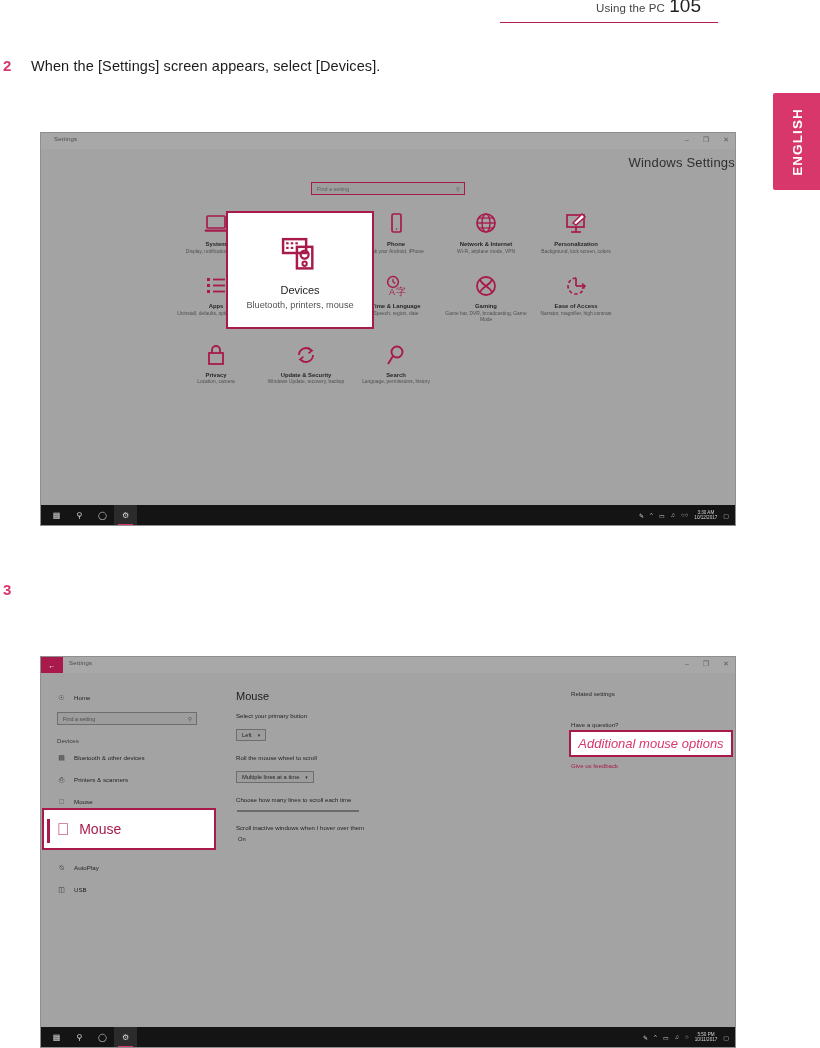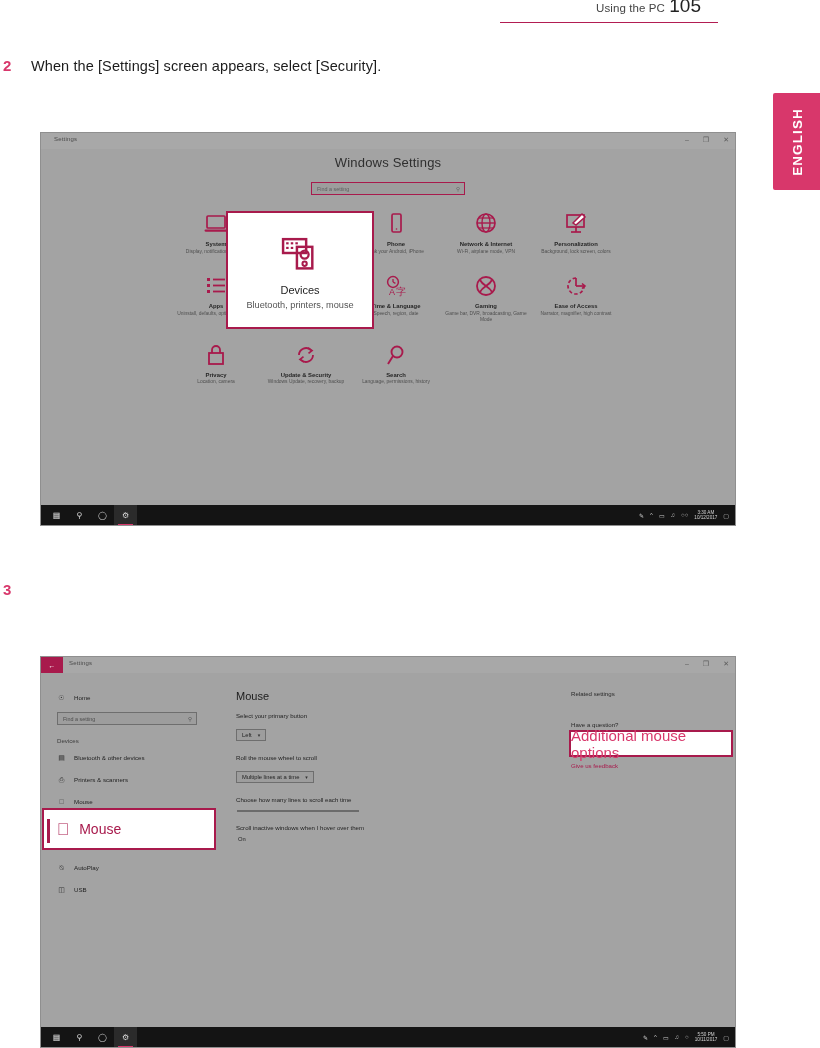--- a/index.html
+++ b/index.html
@@ -91,21 +91,21 @@
   }
   .tb-right {
     margin-left: auto; display: flex; align-items: center; gap: 6px;
     padding-right: 6px; color: #c9c9c9; font-size: 6px;
   }
   .tb-clock { text-align: center; line-height: 1.15; font-size: 4.6px; color: #d5d5d5; }
 
   
   #shot1 { left: 40px; top: 132px; width: 696px; height: 394px; }
   .ws-title {
-    position: absolute; top: 22px; left: 0; right: 0; text-align: center;
+    position: absolute; top: 22px; left: 0; right: 0; text-align: right;
     font-size: 13px; color: #2f2f2f; letter-spacing: .2px;
   }
   .ws-search {
     position: absolute; top: 49px; left: 50%; transform: translateX(-50%);
     width: 154px; height: 13px;
     background: #9d9d9d; border: 1.6px solid #a81a4c;
     display: flex; align-items: center;
   }
   .ws-search .ph {
     font-size: 5.4px; color: #5e5e5e; padding-left: 5px;
@@ -197,40 +197,40 @@
     background: #a81a4c;
   }
 
   
   .hl-amo {
     position: absolute; right: 2px; top: 40px; width: 164px; height: 27px;
     background: #ffffff; border: 2.5px solid #a81a4c;
     display: flex; align-items: center; justify-content: center;
     z-index: 6;
   }
-  .hl-amo span { color: #d8376b; font-size: 15px; }
+  .hl-amo span { color: #d8376b; font-size: 13px; font-style: italic; }
 </style>
 </head>
 <body>
 
 <div class="page">
 
   <div class="header">
     <div class="header-text">Using the PC</div>
     <div class="header-page">105</div>
     <div class="header-rule"></div>
   </div>
 
   <div class="lang-tab">
     <span>ENGLISH</span>
   </div>
 
   <div class="step" id="step2">
     <div class="step-num">2</div>
-    <div class="step-text">When the [Settings] screen appears, select [Security].</div>
+    <div class="step-text">When the [Settings] screen appears, select [Devices].</div>
   </div>
 
   <div class="win" id="shot1">
 
     <div class="win-titlebar">
       <div class="win-title">Settings</div>
       <div class="win-ctrls">
         <span>–</span>
         <span>❐</span>
         <span>✕</span>

